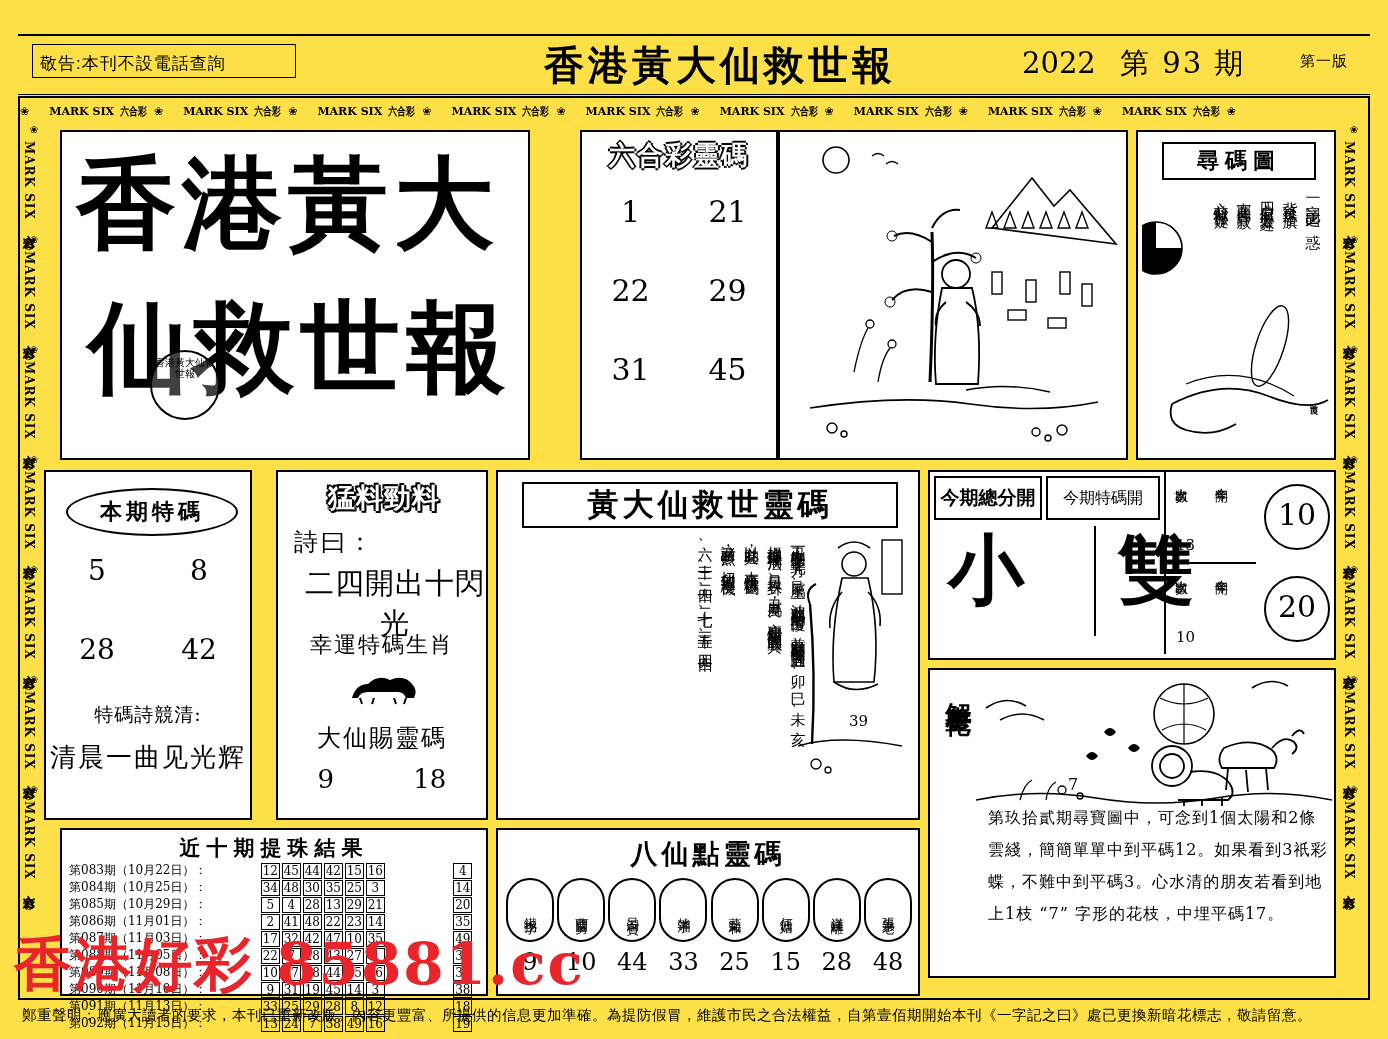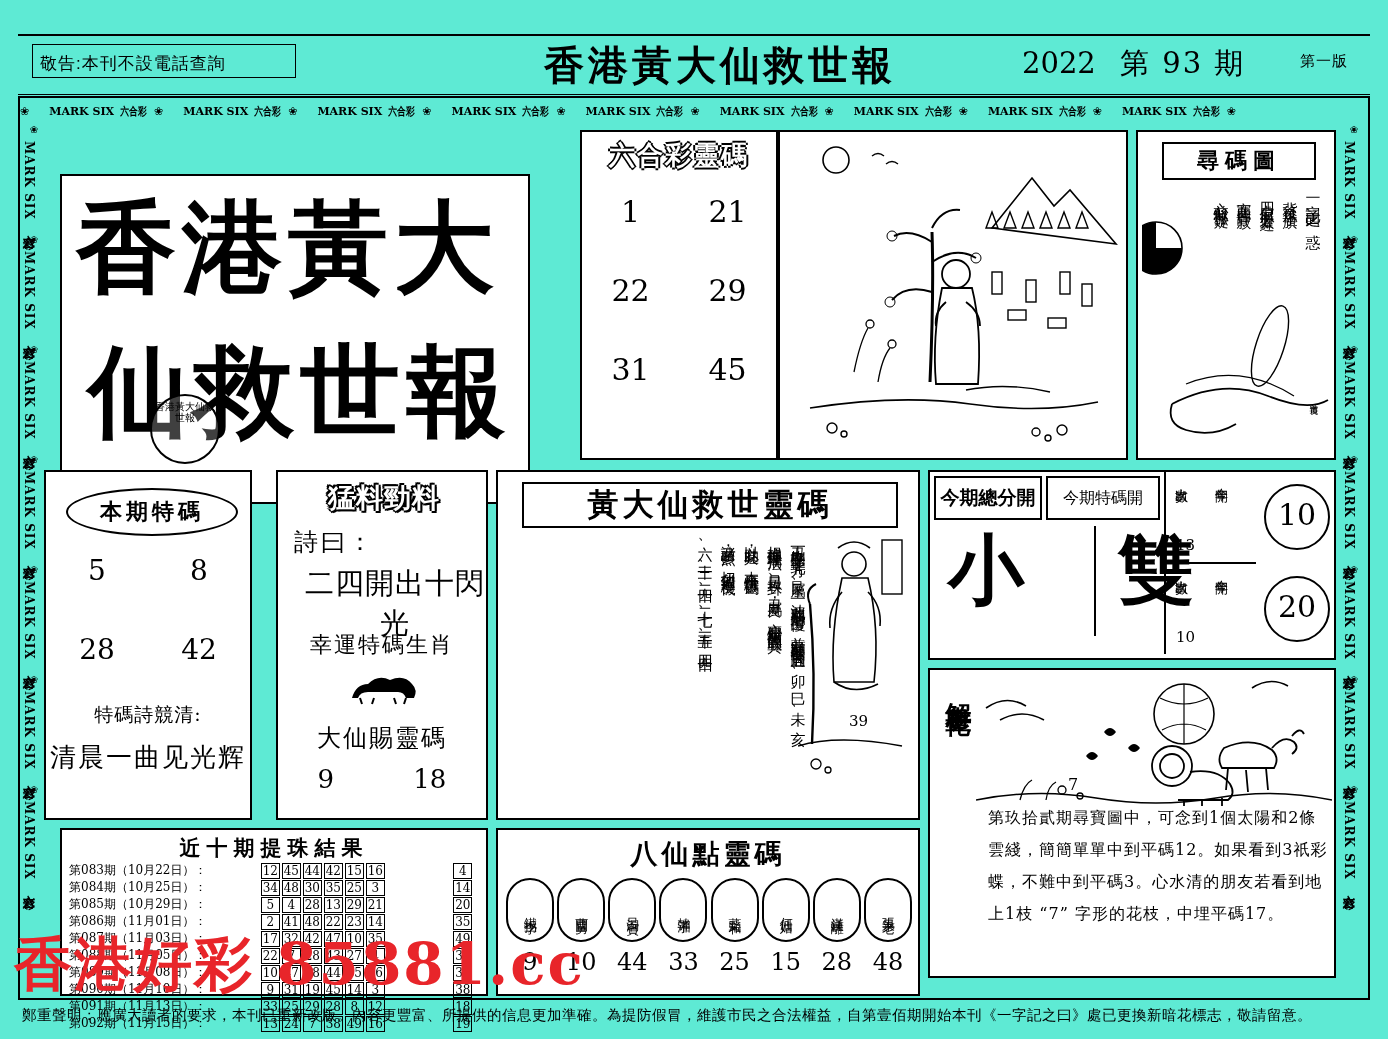--- a/index.html
+++ b/index.html
@@ -1,17 +1,17 @@
 <!DOCTYPE html>
 <html><head>
 <meta charset="utf-8">
 <style>
   html,body{margin:0;padding:0;background:#fff;}
   body{width:1388px;height:1039px;font-family:"Liberation Sans",sans-serif;color:#000;overflow:hidden;}
-  .page{position:relative;width:1388px;height:1039px;background:#5eead4;}
+  .page{position:relative;width:1388px;height:1039px;background:#fde047;}
 
   
   .masthead{position:absolute;left:18px;top:34px;width:1352px;height:58px;border-top:2px solid #000;border-bottom:1px solid #000;}
   .mh-notice{position:absolute;left:40px;top:52px;font-size:17px;letter-spacing:1px;}
   .mh-box{position:absolute;left:32px;top:44px;width:262px;height:32px;border:1px solid #000;}
   .mh-title{position:absolute;left:470px;top:38px;width:500px;text-align:center;font-family:"DejaVu Serif",serif;font-weight:bold;font-size:40px;letter-spacing:4px;}
   .mh-year{position:absolute;left:1022px;top:46px;font-family:"DejaVu Serif",serif;font-size:29px;}
   .mh-issue{position:absolute;left:1120px;top:44px;font-family:"DejaVu Serif",serif;font-size:29px;letter-spacing:2px;}
   .mh-page{position:absolute;left:1300px;top:52px;font-size:15px;letter-spacing:1px;}
 
@@ -29,21 +29,21 @@
   .vstrip{position:absolute;width:28px;top:124px;height:872px;overflow:hidden;}
   .vstrip.l{left:20px;}
   .vstrip.r{left:1340px;}
   .vcell{writing-mode:vertical-rl;text-orientation:mixed;font-family:"DejaVu Serif",serif;font-size:12px;font-weight:bold;padding:6px 0;text-align:center;letter-spacing:1px;}
   .vflower{text-align:center;font-size:10px;}
 
   
   .box{position:absolute;border:2px solid #000;box-sizing:border-box;background:#fff;}
 
   
-  .logo-box{left:60px;top:130px;width:470px;height:330px;margin-top:44px;}
+  .logo-box{left:60px;top:130px;width:470px;height:330px;}
   .logo-l1{position:absolute;left:14px;top:6px;font-family:"DejaVu Serif",serif;font-weight:bold;font-size:100px;letter-spacing:6px;white-space:nowrap;}
   .logo-l2{position:absolute;left:26px;top:150px;font-family:"DejaVu Serif",serif;font-weight:bold;font-size:100px;letter-spacing:6px;white-space:nowrap;}
   .seal{position:absolute;left:88px;top:218px;width:70px;height:70px;border:2px solid #000;border-radius:50%;font-size:10px;line-height:1.05;text-align:center;padding-top:6px;box-sizing:border-box;background:rgba(255,255,255,.25);}
 
   
   .num-box{left:580px;top:130px;width:198px;height:330px;}
   .num-hdr{position:absolute;left:0;top:6px;width:100%;text-align:center;font-family:"DejaVu Serif",serif;font-weight:bold;font-size:26px;letter-spacing:2px;
     text-shadow:2px 0 #000,-2px 0 #000,0 2px #000,0 -2px #000;color:#fff;}
   .num-grid{position:absolute;left:0;top:62px;width:100%;display:grid;grid-template-columns:1fr 1fr;row-gap:44px;}
   .num-grid div{text-align:center;font-family:"DejaVu Serif",serif;font-size:30px;}

